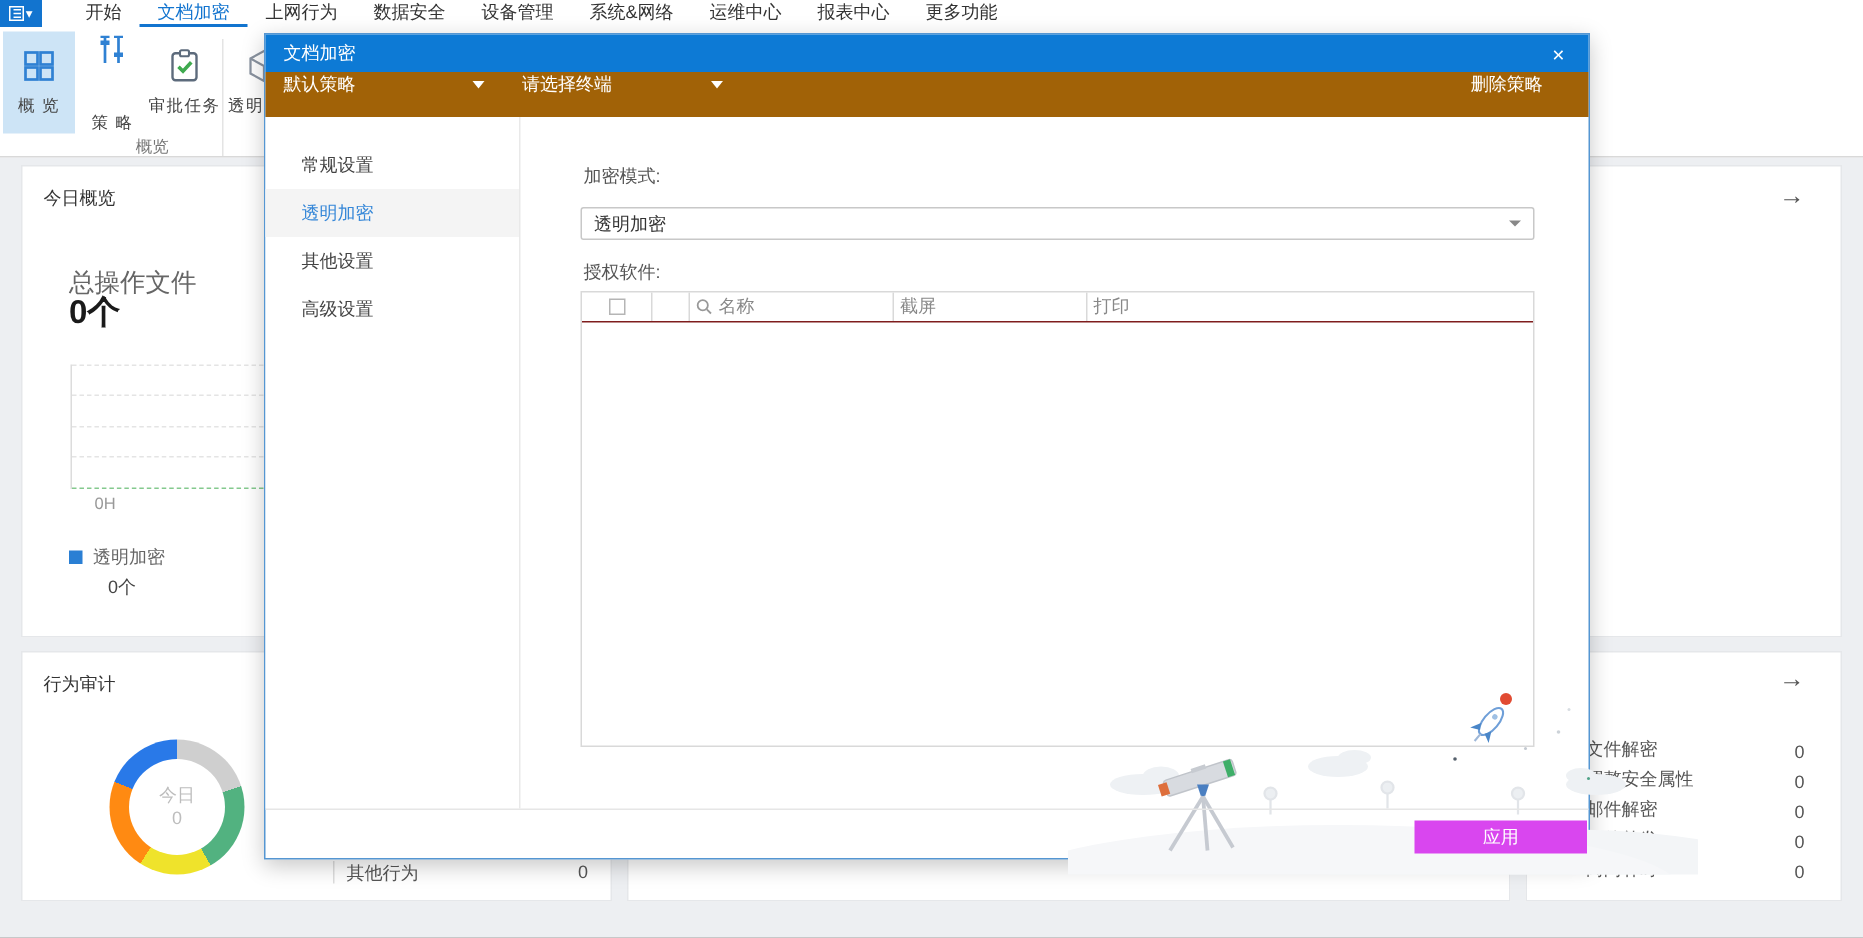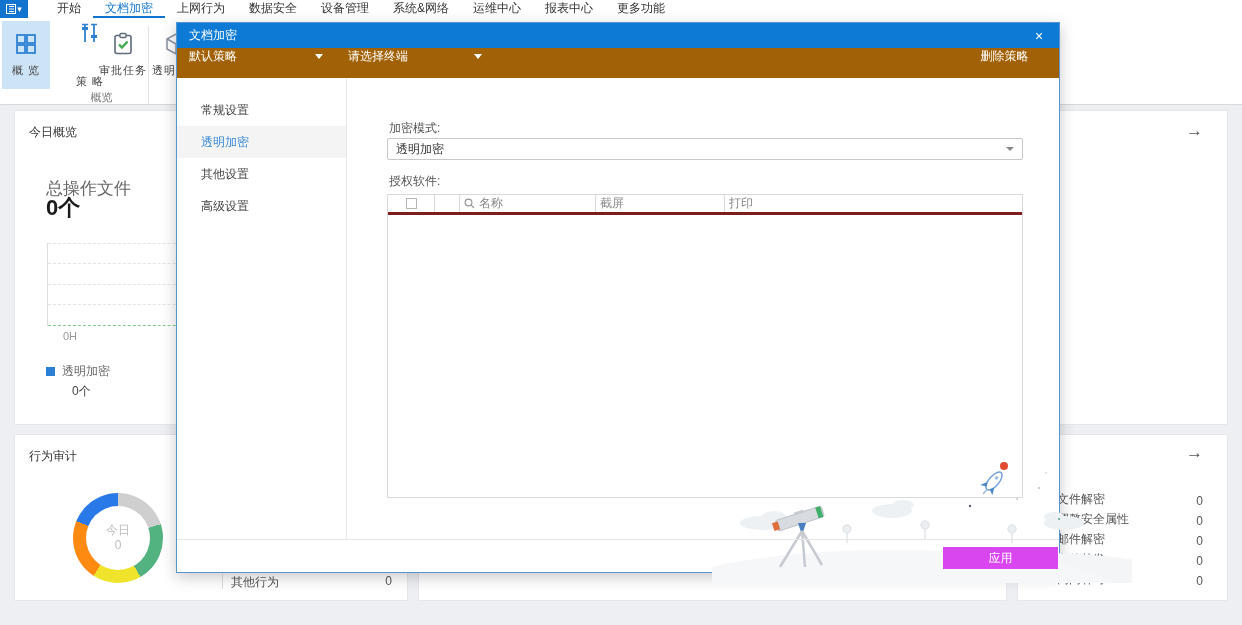--- a/index.html
+++ b/index.html
@@ -64,21 +64,21 @@
   .vsep { width:1px; background:rgba(255,255,255,.35); }
   .dlg-spacer { flex:1; }
   .dlg-delete { width:109px; color:#fff; font-size:12px; display:flex; align-items:center; justify-content:center; cursor:pointer; }
   .dlg-side { position:absolute; left:0; top:55px; width:170px; height:461px; border-right:1px solid #e9e9e9; background:#fff; }
   .dlg-side-item { height:32px; line-height:32px; padding-left:24px; font-size:12px; color:#444; cursor:pointer; }
   .dlg-side-item.selected { background:#f4f4f4; color:#3788d8; }
   .fld-label { position:absolute; font-size:12px; color:#555; }
   .select { position:absolute; left:210px; top:115px; width:636px; height:22px; border:1px solid #c8c8c8; border-radius:2px; font-size:12px; color:#333; display:flex; align-items:center; padding:0 8px; background:#fff; cursor:pointer; }
   .select .caret { margin-left:auto; width:0; height:0; border-left:4px solid transparent; border-right:4px solid transparent; border-top:4px solid #888; }
   .grid-table { position:absolute; left:210px; top:171px; width:636px; height:304px; border:1px solid #d9d9d9; background:#fff; }
-  .thead { height:20px; border-bottom:3px solid #7f1d1d; display:flex; align-items:stretch; font-size:12px; color:#888; }
+  .thead { height:20px; border-bottom:1px solid #7f1d1d; display:flex; align-items:stretch; font-size:12px; color:#888; }
   .th { display:flex; align-items:center; border-right:1px solid #d9d9d9; padding-left:4px; }
   .th:last-child { border-right:none; }
   .th-check { width:47px; justify-content:center; padding-left:0; }
   .th-empty { width:25px; }
   .th-name { width:136px; gap:4px; }
   .th-shot { width:129px; }
   .th-print { flex:1; }
   .checkbox { width:11px; height:11px; border:1px solid #b5b5b5; background:#fff; cursor:pointer; }
   .illus { position:absolute; left:324px; top:248px; width:420px; height:140px; }
   .dlg-footer-line { position:absolute; left:0; top:516px; width:100%; height:1px; background:#e6e6e6; }
@@ -115,21 +115,21 @@
   <div class="ribbon">
     <div class="rb-btn selected" style="left:2px; width:48px;">
       <svg width="24" height="24" viewBox="0 0 24 24">
         <rect x="3" y="3" width="8" height="8" fill="none" stroke="#2f81d3" stroke-width="1.8"></rect>
         <rect x="13" y="3" width="8" height="8" fill="none" stroke="#2f81d3" stroke-width="1.8"></rect>
         <rect x="3" y="13" width="8" height="8" fill="none" stroke="#2f81d3" stroke-width="1.8"></rect>
         <rect x="13" y="13" width="8" height="8" fill="none" stroke="#2f81d3" stroke-width="1.8"></rect>
       </svg>
       <span class="lbl">概 览</span>
     </div>
-    <div class="rb-btn" style="left:69px; width:42px;gap:29px;">
+    <div class="rb-btn" style="left:54px; width:42px;gap:29px;">
       <svg width="24" height="24" viewBox="0 0 24 24">
         <line x1="7" y1="3" x2="7" y2="21" stroke="#2f81d3" stroke-width="1.8"></line>
         <line x1="16" y1="3" x2="16" y2="21" stroke="#2f81d3" stroke-width="1.8"></line>
         <rect x="4" y="6" width="6" height="3" fill="#2f81d3"></rect>
         <rect x="13" y="14" width="6" height="3" fill="#2f81d3"></rect>
         <line x1="4" y1="3.5" x2="10" y2="3.5" stroke="#2f81d3" stroke-width="1.5"></line>
         <line x1="13" y1="3.5" x2="19" y2="3.5" stroke="#2f81d3" stroke-width="1.5"></line>
       </svg>
       <span class="lbl">策 略</span>
     </div>
@@ -240,21 +240,21 @@
       <div class="dlg-delete">删除策略</div>
     </div>
 
     <div class="dlg-side">
       <div class="dlg-side-item" style="margin-top:16px;">常规设置</div>
       <div class="dlg-side-item selected">透明加密</div>
       <div class="dlg-side-item">其他设置</div>
       <div class="dlg-side-item">高级设置</div>
     </div>
 
-    <div class="fld-label" style="left:212px; top:86px;margin-top:11px;">加密模式:</div>
+    <div class="fld-label" style="left:212px; top:86px;">加密模式:</div>
     <div class="select">
       <span>透明加密</span>
       <span class="caret"></span>
     </div>
     <div class="fld-label" style="left:212px; top:150px;">授权软件:</div>
 
     <div class="grid-table">
       <div class="thead">
         <div class="th th-check">
           <div class="checkbox"></div>

